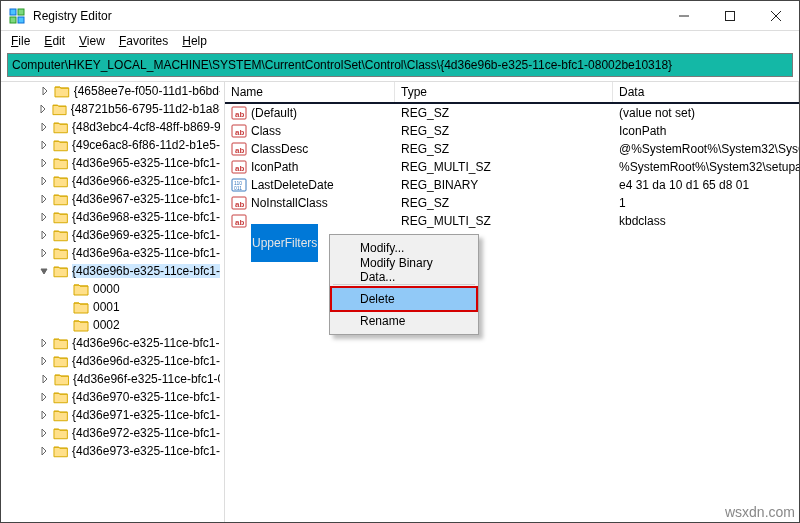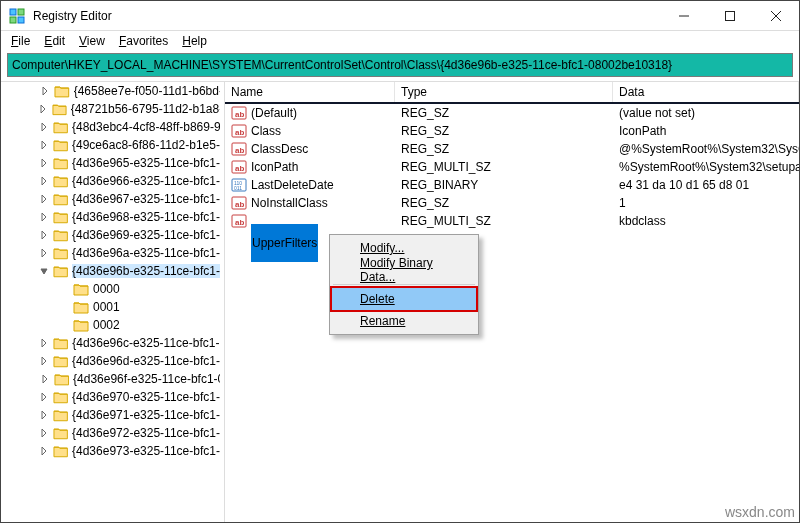--- a/index.html
+++ b/index.html
@@ -30,27 +30,27 @@
   
   .list-col { flex: 1; display: flex; flex-direction: column; min-width: 0; }
   .list-header { height: 22px; display: flex; border-bottom: 2px solid #0f172a; }
   .list-header .col { font-size: 12px; padding: 3px 6px; border-right: 1px solid #e5e5e5; }
   .list-body { flex: 1; overflow: auto; position: relative; }
   .list-row { display: flex; align-items: center; height: 18px; }
   .list-row .cell { padding: 0 6px; font-size: 12px; white-space: nowrap; overflow: hidden; }
   .val-icon { width: 16px; height: 16px; margin-right: 4px; vertical-align: middle; }
   .name-cell { display: flex; align-items: center; }
   .list-row.selected { background: #fff; }
-  .list-row.selected .name-text { background: #0078d7; color: #000000; padding: 12px 1px; outline: 1px dotted #fff; margin-top: 44px; }
+  .list-row.selected .name-text { background: #0078d7; color: #e5e5e5; padding: 12px 1px; outline: 1px dotted #fff; margin-top: 44px; }
   .col-name { width: 170px; }
   .col-type { width: 218px; }
   .col-data { flex: 1; }
   
   .context-menu { position: absolute; background: #f0f0f0; border: 1px solid #a0a0a0; box-shadow: 4px 4px 4px rgba(0,0,0,0.25); width: 150px; padding: 2px; z-index: 100; }
-  .context-menu .cm-item { display: flex; align-items: center; height: 22px; padding: 0 24px 0 28px; font-size: 12px; text-decoration: underline; }
+  .context-menu .cm-item { display: flex; align-items: center; height: 22px; padding: 0 24px 0 28px; font-size: 12px; }
   .context-menu .cm-item.highlight { background: #91c9f7; position: relative; }
   .context-menu .cm-item.highlight::after { content: ""; position: absolute; top: -2px; left: -2px; right: -2px; bottom: -2px; border: 2px solid #d40000; pointer-events: none; }
   .context-menu .cm-sep { height: 1px; background: #d0d0d0; margin: 3px 1px; }
   
   .wm { position: absolute; right: 4px; bottom: 2px; font-size: 14px; color: #888; }
 </style>
 </head>
 <body>
 
 <div class="window">

